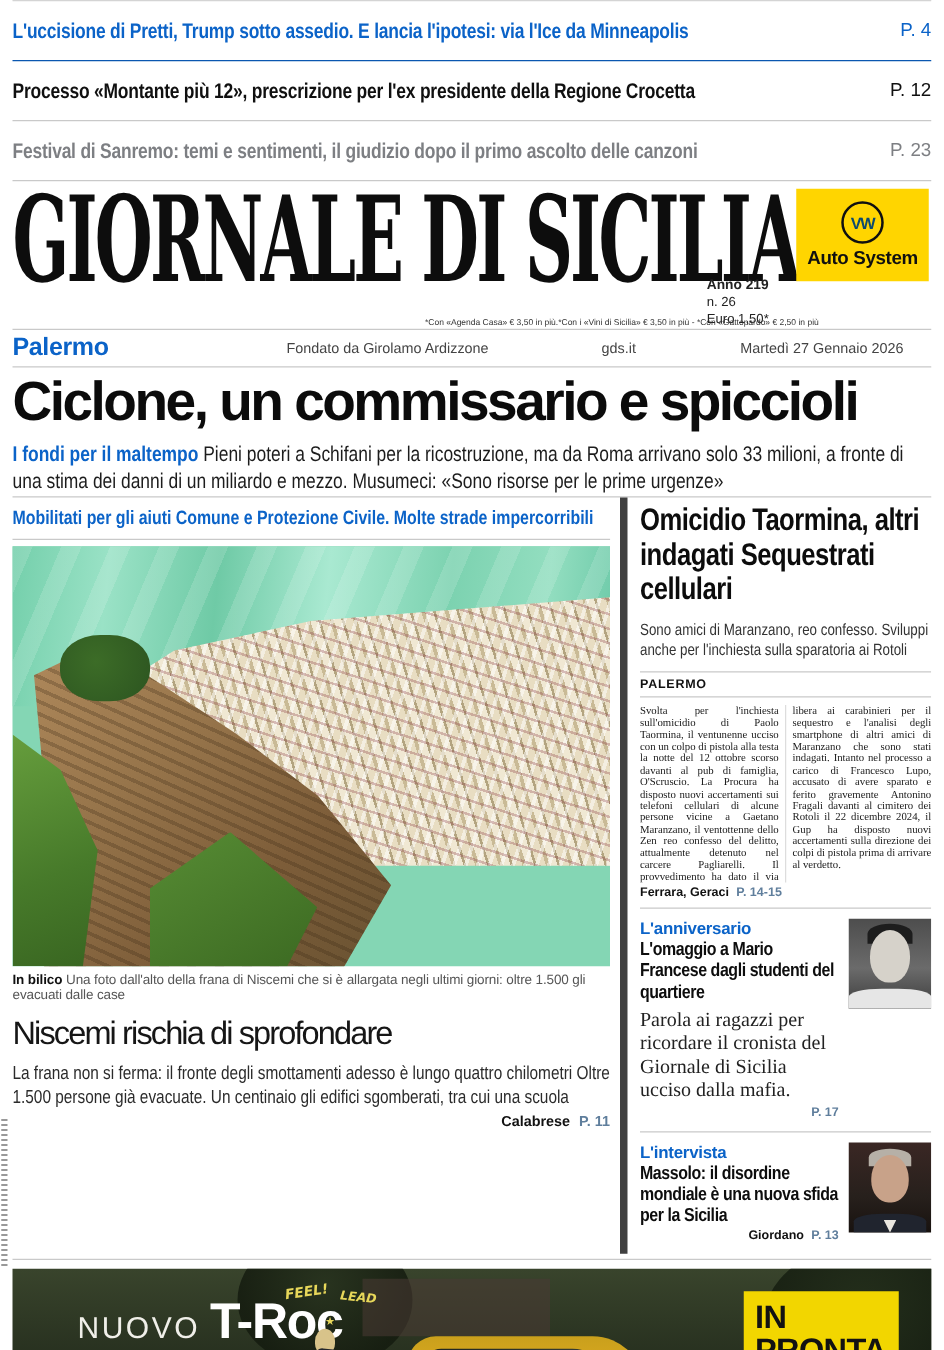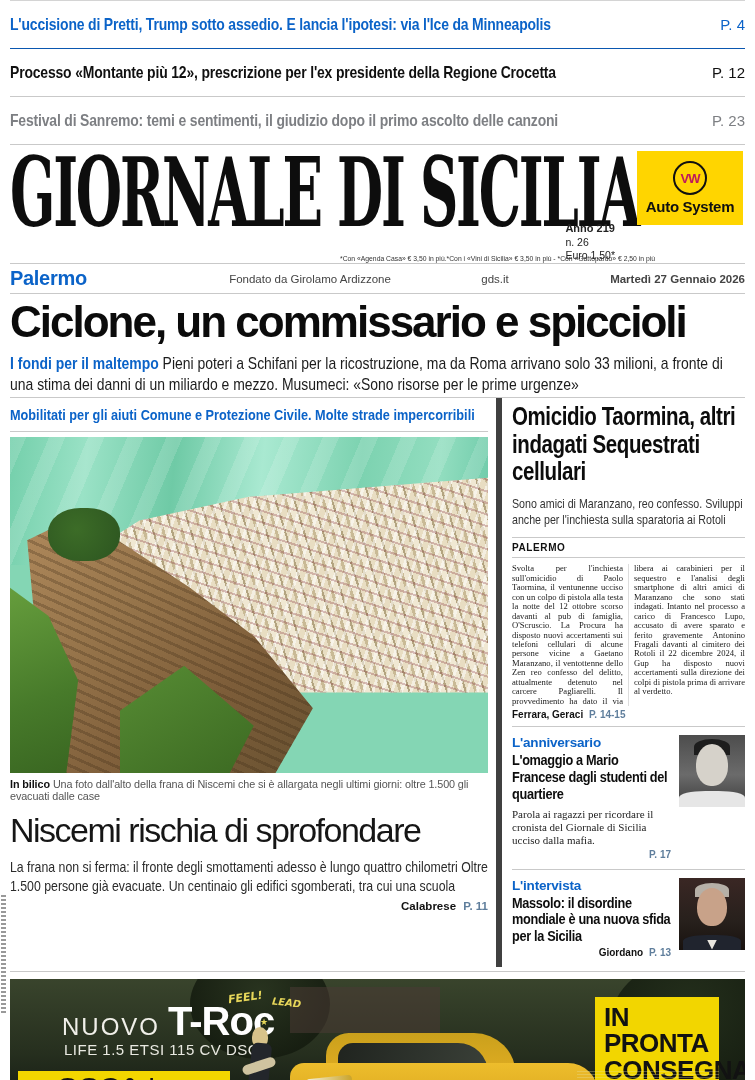--- a/index.html
+++ b/index.html
@@ -13,32 +13,32 @@
   .strip-text { font-weight:bold; font-size:17px; letter-spacing:-.2px; transform:scaleX(.82); transform-origin:0 50%; width:122%; white-space:nowrap; }
   .strip-page { position:absolute; right:0; font-weight:normal; font-size:15px; }
   .s0 .strip-text,.s0 .strip-page { color:#0b63c8; }
   .s1 .strip-text,.s1 .strip-page { color:#101010; }
   .s2 .strip-text,.s2 .strip-page { color:#7d7f83; }
 
   
   .masthead { position:relative; height:118px; }
   .logo { position:absolute; left:0; top:2px; font-family:"DejaVu Serif",serif; font-weight:bold; font-size:95px; line-height:.96; letter-spacing:-4px; transform:scaleX(.56); transform-origin:0 0; white-space:nowrap; color:#0d0d0d; }
   .vw-box { position:absolute; right:2px; top:6px; width:106px; height:74px; background:#ffd500; display:flex; flex-direction:column; align-items:center; justify-content:center; gap:3px; }
-  .vw-roundel { width:34px; height:34px; border:2.5px solid #101010; border-radius:50%; display:flex; align-items:center; justify-content:center; font-weight:bold; font-size:13px; letter-spacing:-1px; color:#be185d; }
+  .vw-roundel { width:34px; height:34px; border:2.5px solid #101010; border-radius:50%; display:flex; align-items:center; justify-content:center; font-weight:bold; font-size:13px; letter-spacing:-1px; color:#0c4a6e; }
   .vw-brand { font-weight:bold; font-size:15px; color:#101010; letter-spacing:-.3px; }
   .anno { position:absolute; right:130px; top:76px; font-size:10.5px; line-height:1.3; color:#222; }
   .anno b { font-size:11px; }
   .small-print { position:absolute; left:300px; right:60px; bottom:1px; font-size:6.8px; color:#333; text-align:center; white-space:nowrap; }
 
   
   .dateline { display:flex; align-items:center; height:31px; border-top:1px solid #c9c9c9; border-bottom:1px solid #c9c9c9; }
   .dl-city { width:190px; color:#0b63c8; font-weight:bold; font-size:20px; letter-spacing:-.3px; }
   .dl-founded { flex:1; text-align:center; font-size:11.5px; color:#444; }
   .dl-site { width:150px; text-align:center; font-size:11.5px; color:#444; }
-  .dl-date { width:175px; text-align:right; font-size:11.5px; color:#444;font-weight:bold; }
+  .dl-date { width:175px; text-align:center; font-size:11.5px; color:#444; }
 
   
   .lead { padding:6px 0 2px; border-bottom:1px solid #c9c9c9; }
   .lead h1 { font-size:44px; font-weight:800; letter-spacing:-2px; line-height:1.0; color:#0b0b0b; white-space:nowrap; }
   .lead-deck { margin-top:9px; font-size:17px; line-height:1.24; color:#1c1c1c; transform:scaleX(.82); transform-origin:0 0; width:122%; }
   .lead-kicker { color:#0b63c8; font-weight:bold; }
   .byl { text-align:right; font-size:11.5px; font-weight:bold; color:#111; margin:4px 0 5px; }
   .byl .pg { color:#5f7e9c; font-weight:bold; margin-left:4px; }
 
   
@@ -69,38 +69,38 @@
     clip-path:polygon(0 8%,26% 22%,46% 54%,38% 100%,0 100%);
     background:linear-gradient(160deg,#6aa23f,#477a2a 55%,#345f1e); }
   .ph-green-b { position:absolute; left:23%; bottom:0; width:28%; height:32%;
     clip-path:polygon(0 42%,48% 0,100% 56%,82% 100%,0 100%);
     background:linear-gradient(150deg,#578c34,#3c6a22); }
   .ph-trees { position:absolute; left:8%; top:21%; width:15%; height:16%; border-radius:45%;
     background:radial-gradient(circle at 40% 40%,#3c6c27,#2c5420); }
 
   .caption { margin-top:5px; font-size:10.8px; color:#555; letter-spacing:-.1px; }
   .caption b { color:#111; margin-right:3px; }
-  .niscemi-h { margin-top:9px; font-size:34px; font-weight:400; letter-spacing:-1.5px; color:#161616; white-space:nowrap; }
+  .niscemi-h { margin-top:9px; font-size:26px; font-weight:400; letter-spacing:-1.5px; color:#161616; white-space:nowrap; }
   .niscemi-deck { margin-top:8px; font-size:15px; line-height:1.25; color:#2b2b2b; transform:scaleX(.82); transform-origin:0 0; width:122%; }
 
   
   .rs-h { font-size:25px; font-weight:800; line-height:1.1; letter-spacing:-.5px; color:#0c0c0c; margin-top:3px; transform:scaleX(.82); transform-origin:0 0; width:122%; }
   .rs-deck { margin-top:10px; font-size:13px; line-height:1.26; color:#333; transform:scaleX(.82); transform-origin:0 0; width:122%; }
   .rs-label { margin-top:9px; border-top:1px solid #c9c9c9; border-bottom:1px solid #c9c9c9; padding:4px 0; font-weight:bold; font-size:10px; letter-spacing:.6px; }
   .rs-body { margin-top:6px; columns:2; column-gap:11px; column-rule:1px solid #ddd;
     font-family:"Liberation Serif",serif; font-size:8.6px; line-height:1.1; text-align:justify; hyphens:auto; color:#191919; }
   .rs-byl { text-align:left; font-size:10px; font-weight:bold; margin:3px 0 6px; }
   .rs-byl .pg { color:#5f7e9c; margin-left:3px; }
 
   
   .mini { display:flex; gap:8px; border-top:1px solid #c9c9c9; padding:8px 0 9px; }
   .mini-text { flex:1; overflow:hidden; }
   .mini-kicker { color:#0b63c8; font-weight:bold; font-size:13.5px; letter-spacing:-.2px; }
   .mini-h { font-size:15px; font-weight:800; line-height:1.12; letter-spacing:-.4px; color:#0d0d0d; margin-top:2px; transform:scaleX(.85); transform-origin:0 0; width:118%; }
-  .mini-p { margin-top:5px; font-family:"Liberation Serif",serif; font-size:11px; line-height:1.18; color:#222; }
+  .mini-p { margin-top:5px; font-family:"Liberation Serif",serif; font-size:16px; line-height:1.18; color:#222; }
   .mini-byl { text-align:right; font-size:10px; font-weight:bold; margin-top:2px; }
   .mini-byl .pg { color:#5f7e9c; margin-left:3px; }
   .mini-photo { width:66px; height:72px; position:relative; overflow:hidden; flex:none; }
   .mp-bw { background:linear-gradient(180deg,#4d4d4d,#6b6b6b 55%,#3c3c3c); }
   .mp-bw .face { position:absolute; left:17px; top:9px; width:32px; height:42px; border-radius:50% 50% 46% 46%; background:#d6d2ca; }
   .mp-bw .hair { position:absolute; left:15px; top:4px; width:36px; height:16px; border-radius:50% 50% 0 0; background:#1d1d1d; }
   .mp-bw .shoulders { position:absolute; bottom:0; left:0; width:100%; height:16px; background:#e6e6e6; border-radius:40% 40% 0 0; }
   .mp-col { background:linear-gradient(180deg,#3a2724,#27201c 60%,#18120f); }
   .mp-col .face { position:absolute; left:18px; top:10px; width:30px; height:38px; border-radius:50% 50% 46% 46%; background:#c8a289; }
   .mp-col .hair { position:absolute; left:16px; top:5px; width:34px; height:14px; border-radius:50% 50% 0 0; background:#b6b0a7; }

